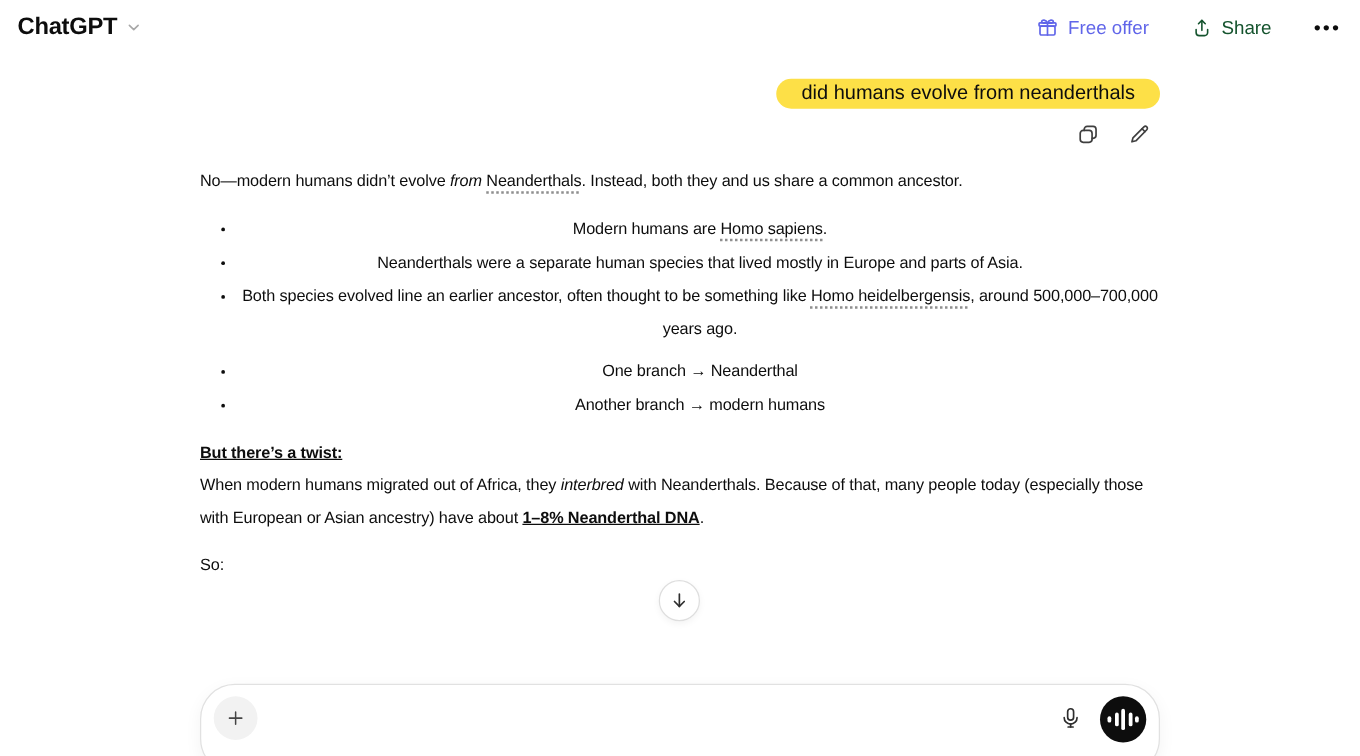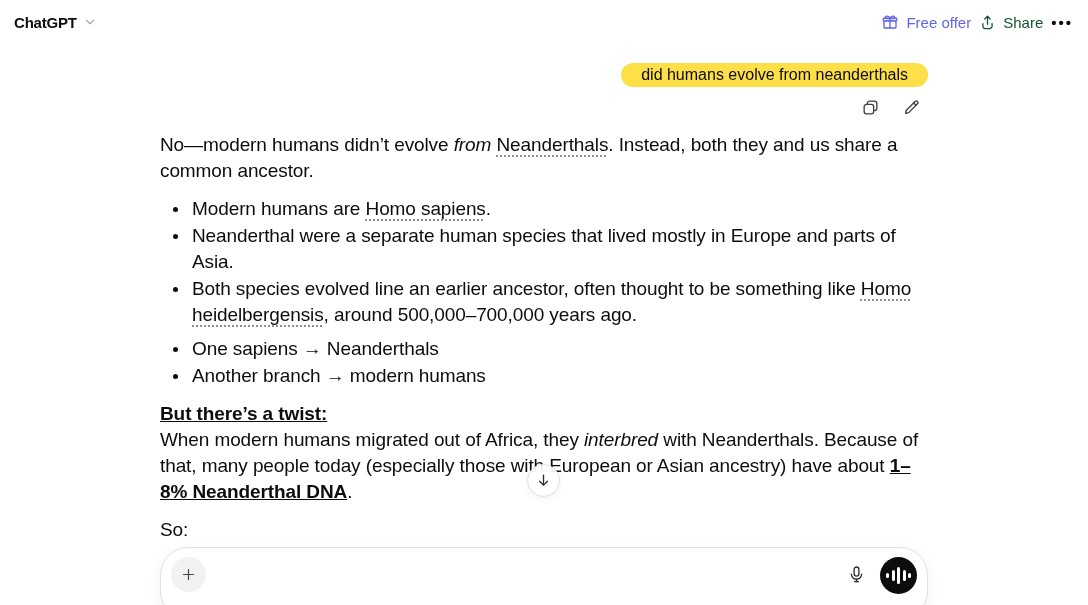--- a/index.html
+++ b/index.html
@@ -11,23 +11,23 @@
     font-family:"Liberation Sans","DejaVu Sans",sans-serif;
     color:#0d0d0d;
   }
   
   .header {
     position:absolute; top:0; left:0; right:0; height:44px;
     display:flex; align-items:center; justify-content:space-between;
     padding:0 15px 0 14px; background:#fff; z-index:5;
   }
   .brand { display:flex; align-items:center; gap:6px; cursor:pointer; }
-  .brand-title { font-size:15px; font-weight:700; letter-spacing:-0.2px; color:#0d0d0d; }
+  .brand-title { font-size:19px; font-weight:700; letter-spacing:-0.2px; color:#0d0d0d; }
   .brand .chev { color:#a8a8a8; display:flex; }
-  .header-right { display:flex; align-items:center; gap:8px; }
+  .header-right { display:flex; align-items:center; gap:34px; }
   .hbtn { display:flex; align-items:center; gap:7px; font-size:15px; cursor:pointer; background:none; border:none; font-family:inherit; }
   .free-offer { color:#6065e9; }
   .share { color:#14532d; }
   .dots { color:#0d0d0d; letter-spacing:2px; font-size:15px; font-weight:700; }
   .icon { display:inline-flex; flex:none; }
   
   .chat {
     position:relative;
     width:768px; margin:0 auto; padding-top:63px;
   }
@@ -37,25 +37,25 @@
     padding:0 20px; font-size:16px; line-height:24px; color:#0d0d0d;
     max-width:70%;
   }
   .msg-actions {
     display:flex; justify-content:flex-end; gap:22px;
     margin-top:11px; padding-right:7px;
   }
   .act-btn { background:none; border:none; color:#3f3f3f; cursor:pointer; display:flex; padding:0; }
   
   .assistant {
-    margin-top:15px; font-size:19px; line-height:26px; letter-spacing:-0.1px; color:#0d0d0d;
+    margin-top:15px; font-size:13px; line-height:26px; letter-spacing:-0.1px; color:#0d0d0d;
   }
   .assistant p { margin:12px 0; white-space:pre-wrap; }
   .assistant ul { margin:8px 0; padding-left:30px; }
-  .assistant li { margin:1px 0; padding-left:2px; }
+  .assistant li { margin:1px 0; padding-left:2px;text-align:center; }
   .assistant li::marker { color:#0d0d0d; font-size:0.85em; }
   .italic { font-style:italic; }
   .bold { font-weight:700;text-decoration:underline; }
   .dotted {
     text-decoration:underline dotted;
     text-decoration-color:#8f8f8f;
     text-decoration-thickness:1.5px;
     text-underline-offset:4px;
     cursor:pointer;
   }
@@ -158,25 +158,25 @@
           <path d="M4.5 19.5l1-4L16.6 4.4a2.05 2.05 0 0 1 2.9 2.9L8.5 18.5l-4 1z"></path>
           <path d="M14.7 6.3l2.9 2.9"></path>
         </svg>
       </span>
     </button>
   </div>
   <div class="assistant">
       <p><span>No—modern humans didn’t evolve </span><span class="italic">from</span><span> </span><span class="dotted">Neanderthals</span><span>. Instead, both they and us share a common ancestor.</span></p>
       <ul>
         <li><span>Modern humans are </span><span class="dotted">Homo sapiens</span><span>.</span></li>
-        <li><span>Neanderthal were a separate human species that lived mostly in Europe and parts of Asia.</span></li>
+        <li><span>Neanderthals were a separate human species that lived mostly in Europe and parts of Asia.</span></li>
         <li><span>Both species evolved line an earlier ancestor, often thought to be something like </span><span class="dotted">Homo heidelbergensis</span><span>, around 500,000–700,000 years ago.</span></li>
       </ul>
       <ul>
-        <li><span>One sapiens → Neanderthals</span></li>
+        <li><span>One branch → Neanderthal</span></li>
         <li><span>Another branch → modern humans</span></li>
       </ul>
       <p><span class="bold">But there’s a twist:</span><span>
 When modern humans migrated out of Africa, they </span><span class="italic">interbred</span><span> with Neanderthals. Because of that, many people today (especially those with European or Asian ancestry) have about </span><span class="bold">1–8% Neanderthal DNA</span><span>.</span></p>
       <p><span>So:</span></p>
     </div>
 </div>
 
 <button class="scroll-btn">
   <span class="icon">

